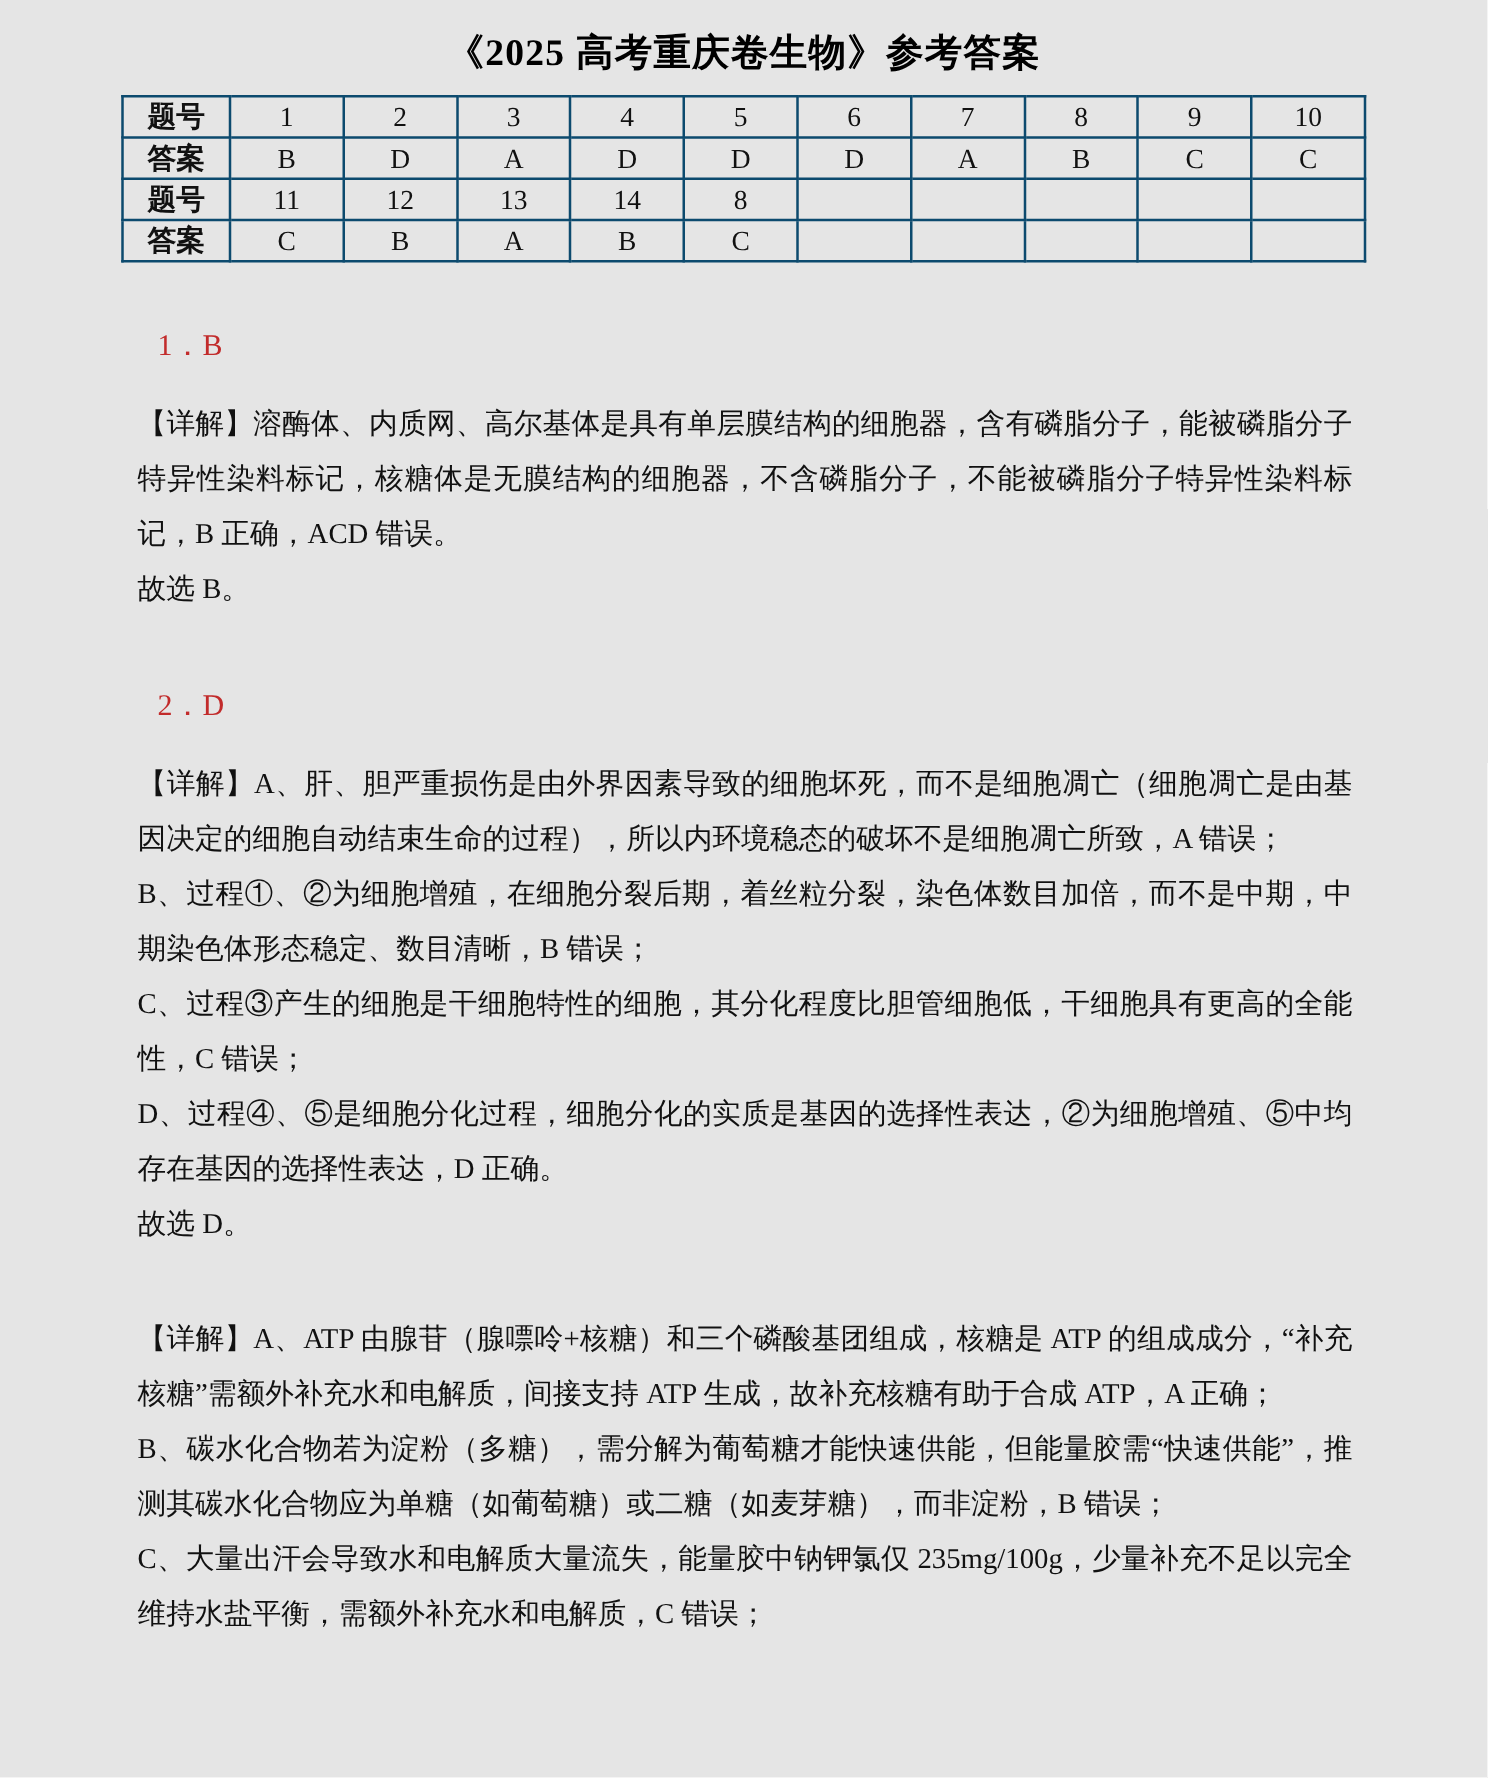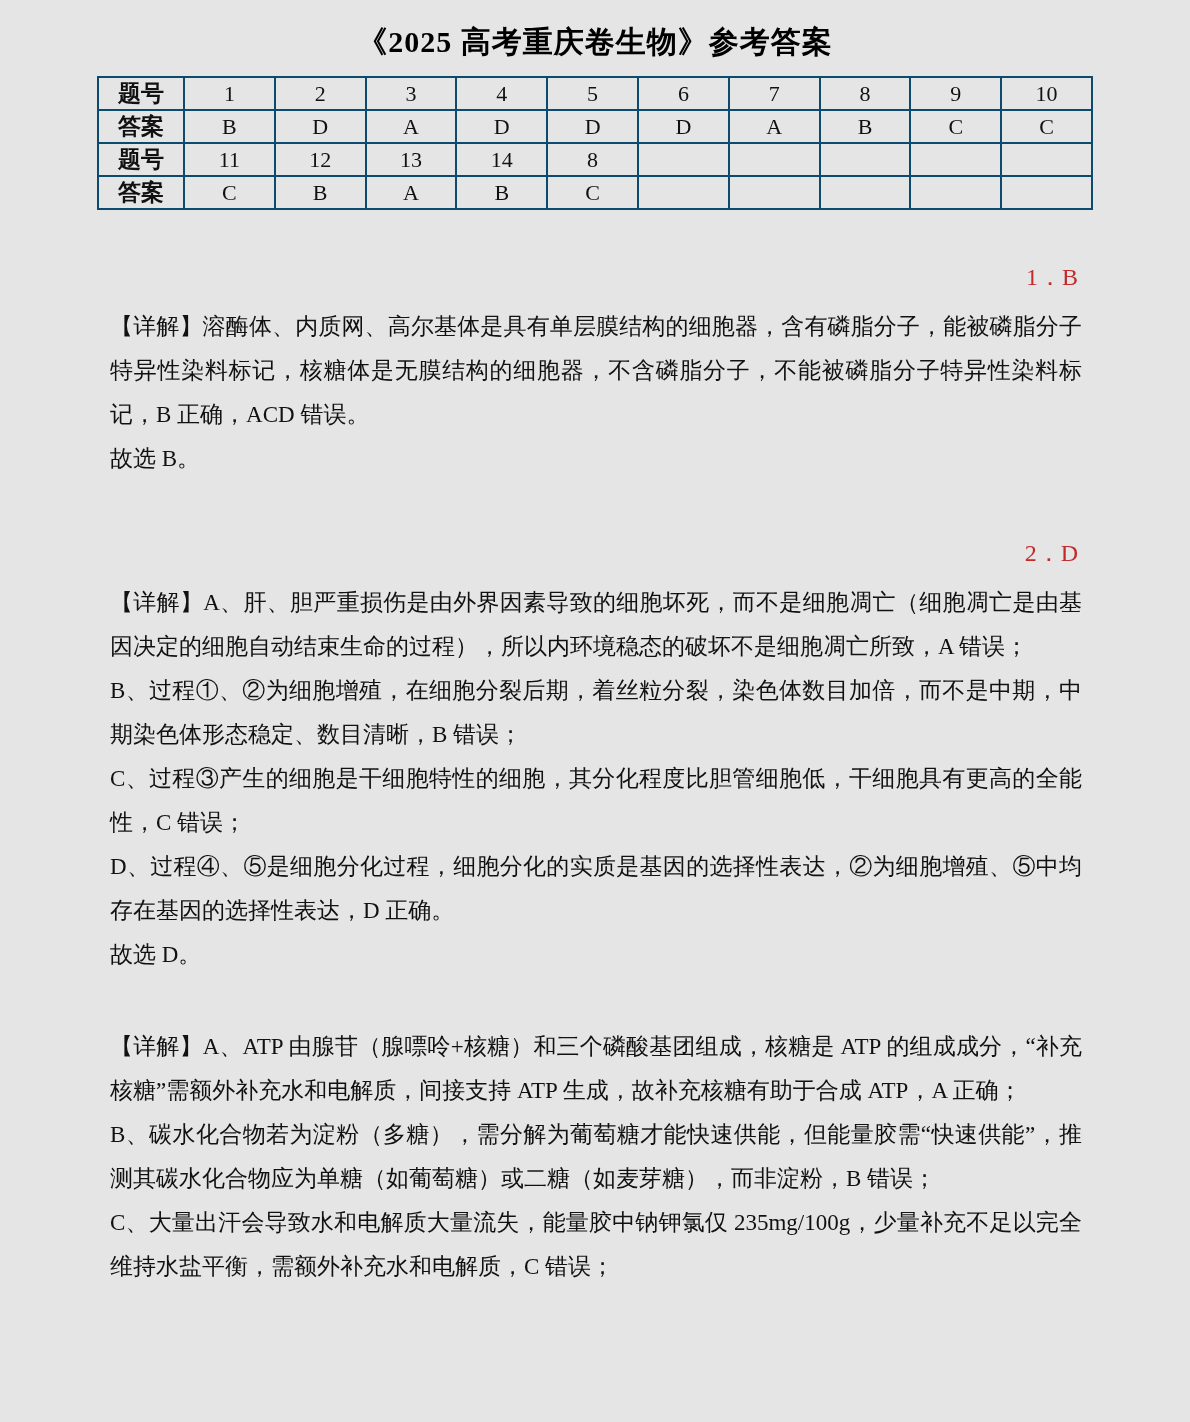--- a/index.html
+++ b/index.html
@@ -51,26 +51,26 @@
   table.answer-table td {
     font-family: "Liberation Serif", "DejaVu Serif", serif;
   }
   .content {
     margin: 43px 108px 0 110px;
     width: 972px;
   }
   .answer-section { margin-top: 48px; }
   .answer-section:first-child { margin-top: 0; }
   .section-heading {
-    margin: 4px;
+    margin: 16px;
     font-size: 24px;
     line-height: 48px;
     font-weight: normal;
     color: #c22b2b;
-    text-align: right;
+    text-align: left;
   }
   .explanation-paragraph {
     margin: 0;
     font-size: 23px;
     line-height: 44px;
     text-align: justify;
     color: #111111;
   }
 </style>
 </head>

